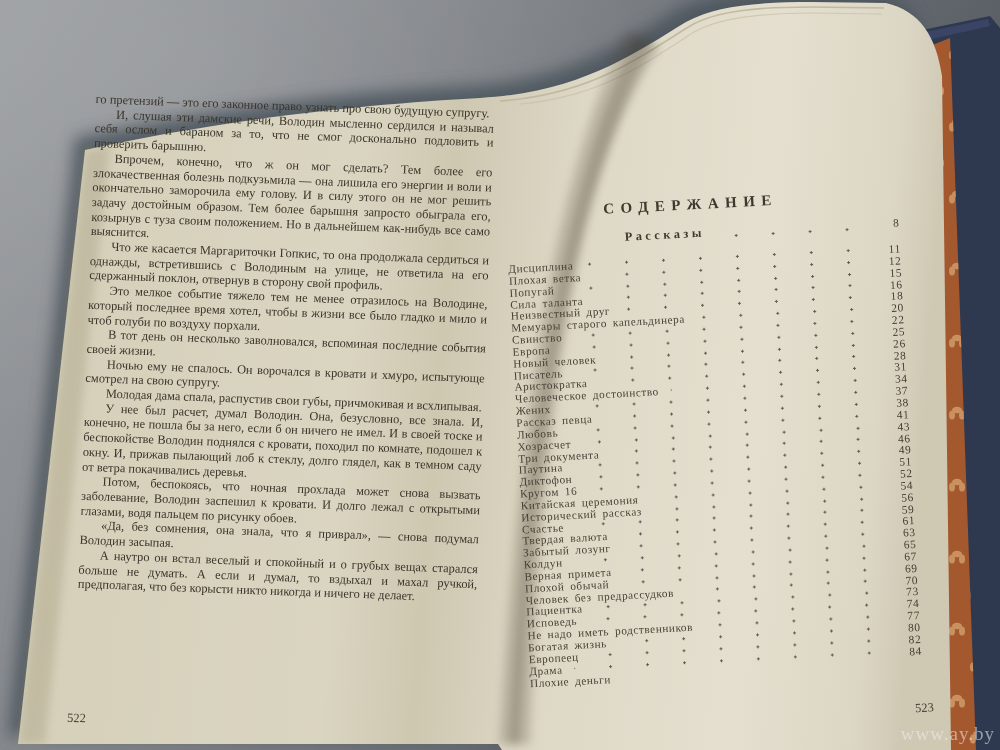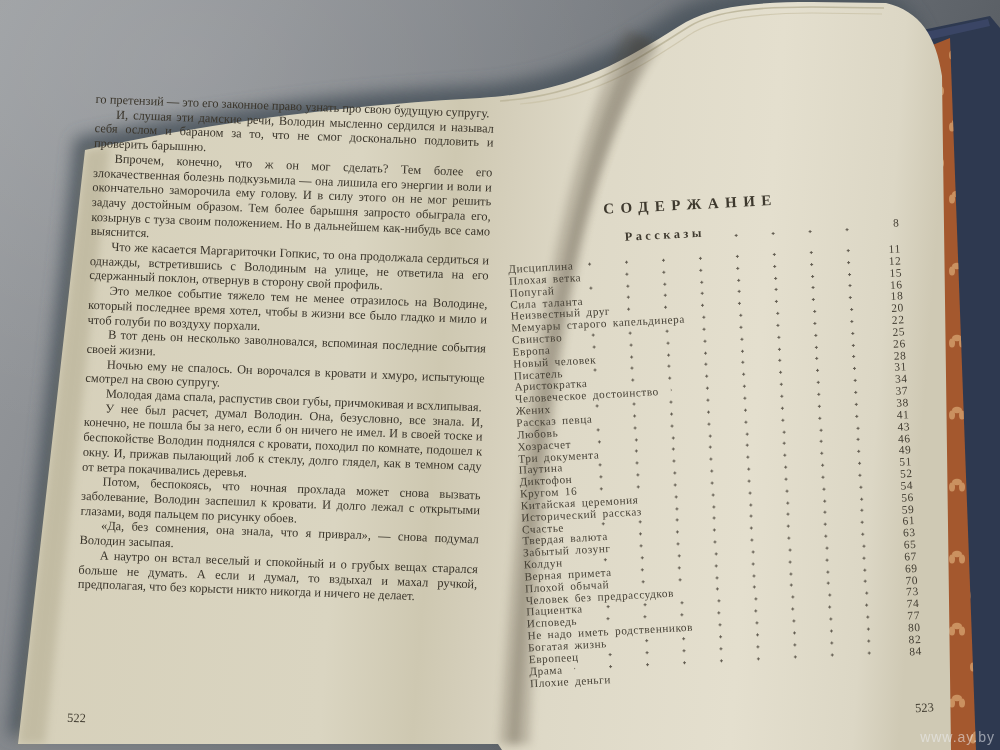--- a/index.html
+++ b/index.html
@@ -42,21 +42,21 @@
   .leader{flex:1;align-self:flex-end;height:9px;margin:0 8px 2px 12px;
     background-image:radial-gradient(circle, rgba(62,56,46,.78) 1.05px, transparent 1.4px);
     background-size:37px 9px;background-repeat:repeat-x;background-position:right center;}
   .leader.hidden{visibility:hidden;}
   .toc-num{flex:none;width:26px;text-align:right;font-size:11.4px;color:#433e33;}
   .page-num-right{position:absolute;left:352px;top:516px;width:50px;text-align:right;font-size:12.5px;color:#443f33;}
 
   
   .watermark{
     position:absolute;right:5px;bottom:5px;
-    font-family:Liberation Sans, sans-serif;font-size:14px;letter-spacing:1px;
+    font-family:Liberation Serif, serif;font-size:19px;letter-spacing:1px;
     color:rgba(236,238,242,.55);
   }
 </style>
 </head>
 <body>
 
 <div class="scene">
 
   <svg class="book" width="1000" height="750" viewBox="0 0 1000 750">
     <defs>

